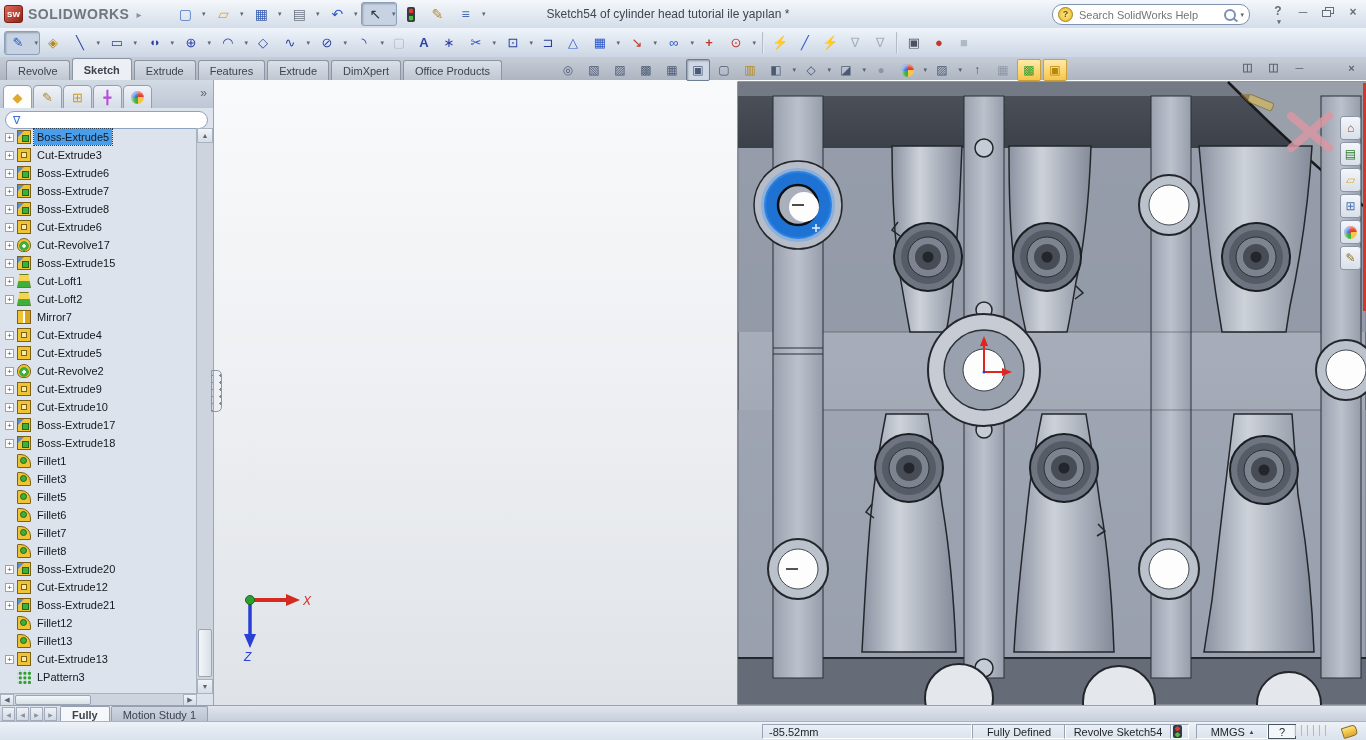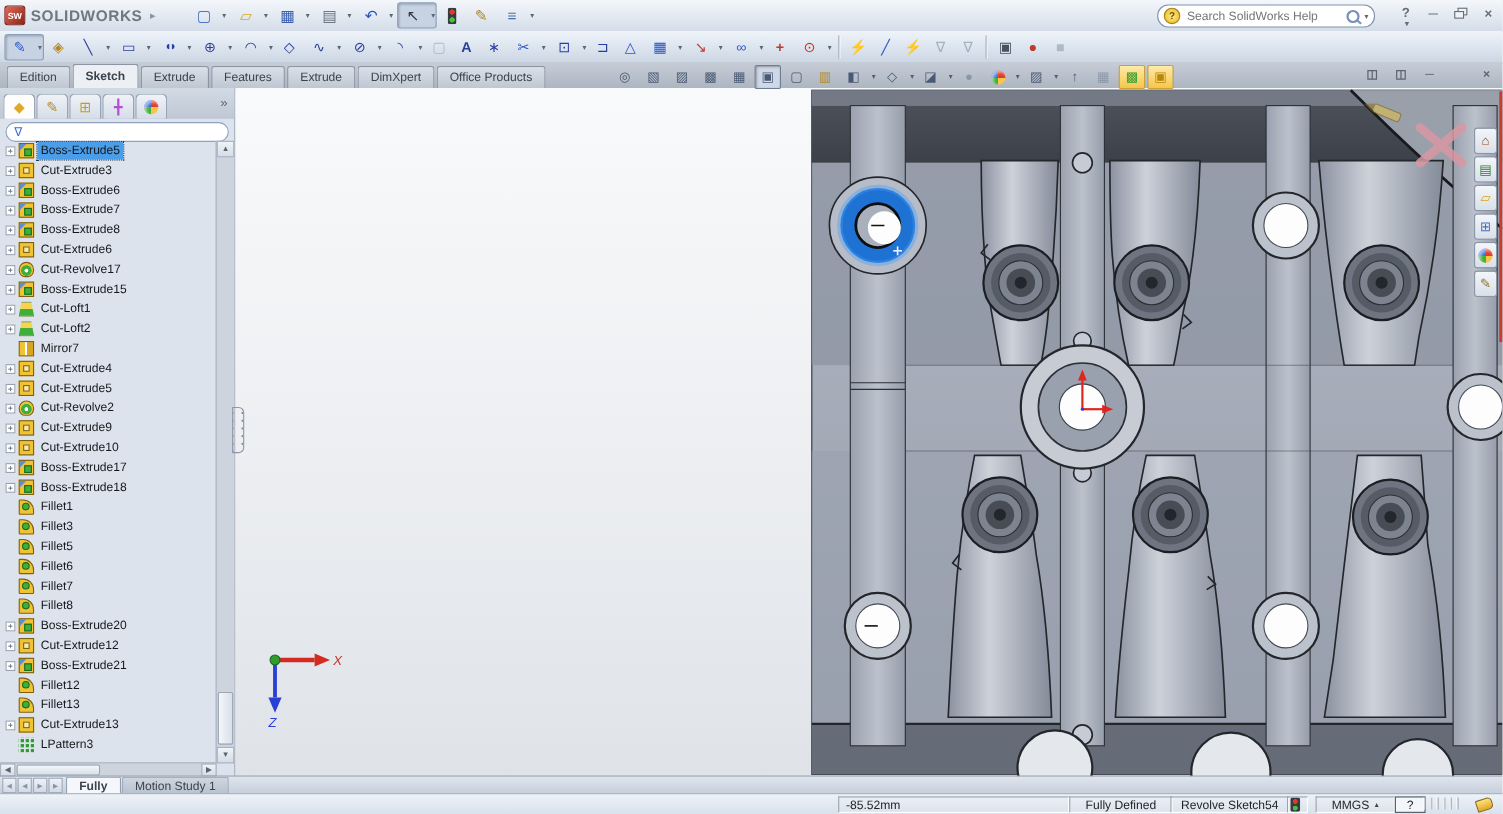--- a/index.html
+++ b/index.html
@@ -182,20 +182,21 @@
       </div>
 
       <div class="tbtn">
         <span class="g" style="color:#b5891f">✎</span>
       </div>
 
       <div class="tbtn has-dd">
         <span class="g" style="color:#4a6fb0">≡</span>
       </div>
     </div>
+  <div class="wintitle">Sketch54 of cylinder head tutorial ile yapılan *</div>
   <div class="search">
     <span class="q">?</span>
     <input placeholder="Search SolidWorks Help" style="">
     <span class="lens"></span>
     <span class="dd">▾</span>
   </div>
   <div class="winbtns">
     <span class="wbtn">
         <span>?</span>
         <span style="font-size:7px;margin-left:2px">▾</span>
@@ -339,21 +340,21 @@
     </div>
 
     <div class="tbtn dis">
       <span class="g" style="color:#6a7384">■</span>
     </div>
   </div>
 
 <div class="cmdtabs">
 
     <div class="ctab">
-      <span>Edition</span>
+      <span>Revolve</span>
     </div>
 
     <div class="ctab active">
       <span>Sketch</span>
     </div>
 
     <div class="ctab">
       <span>Extrude</span>
     </div>
 

